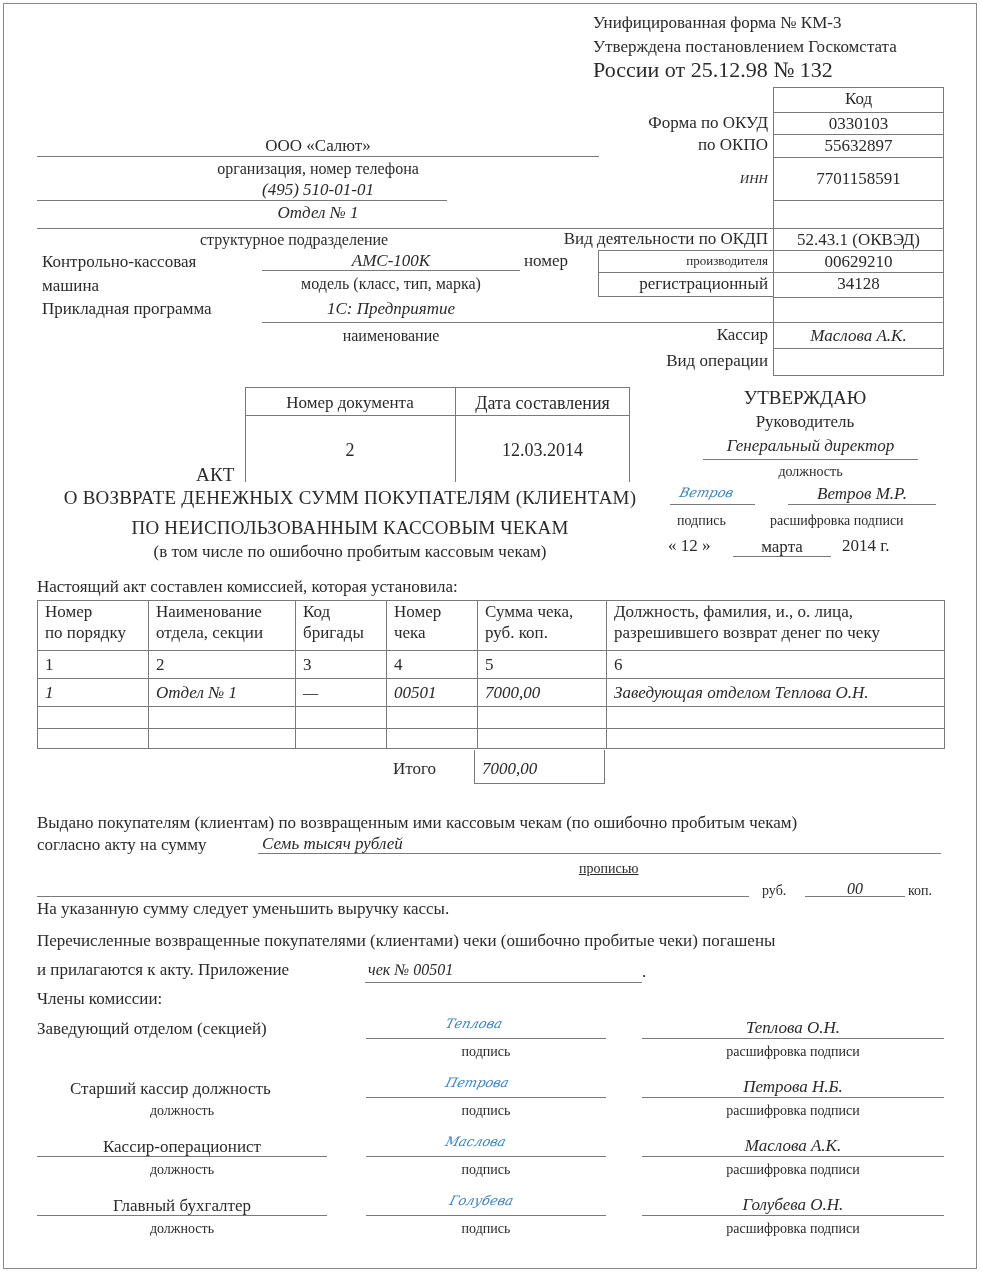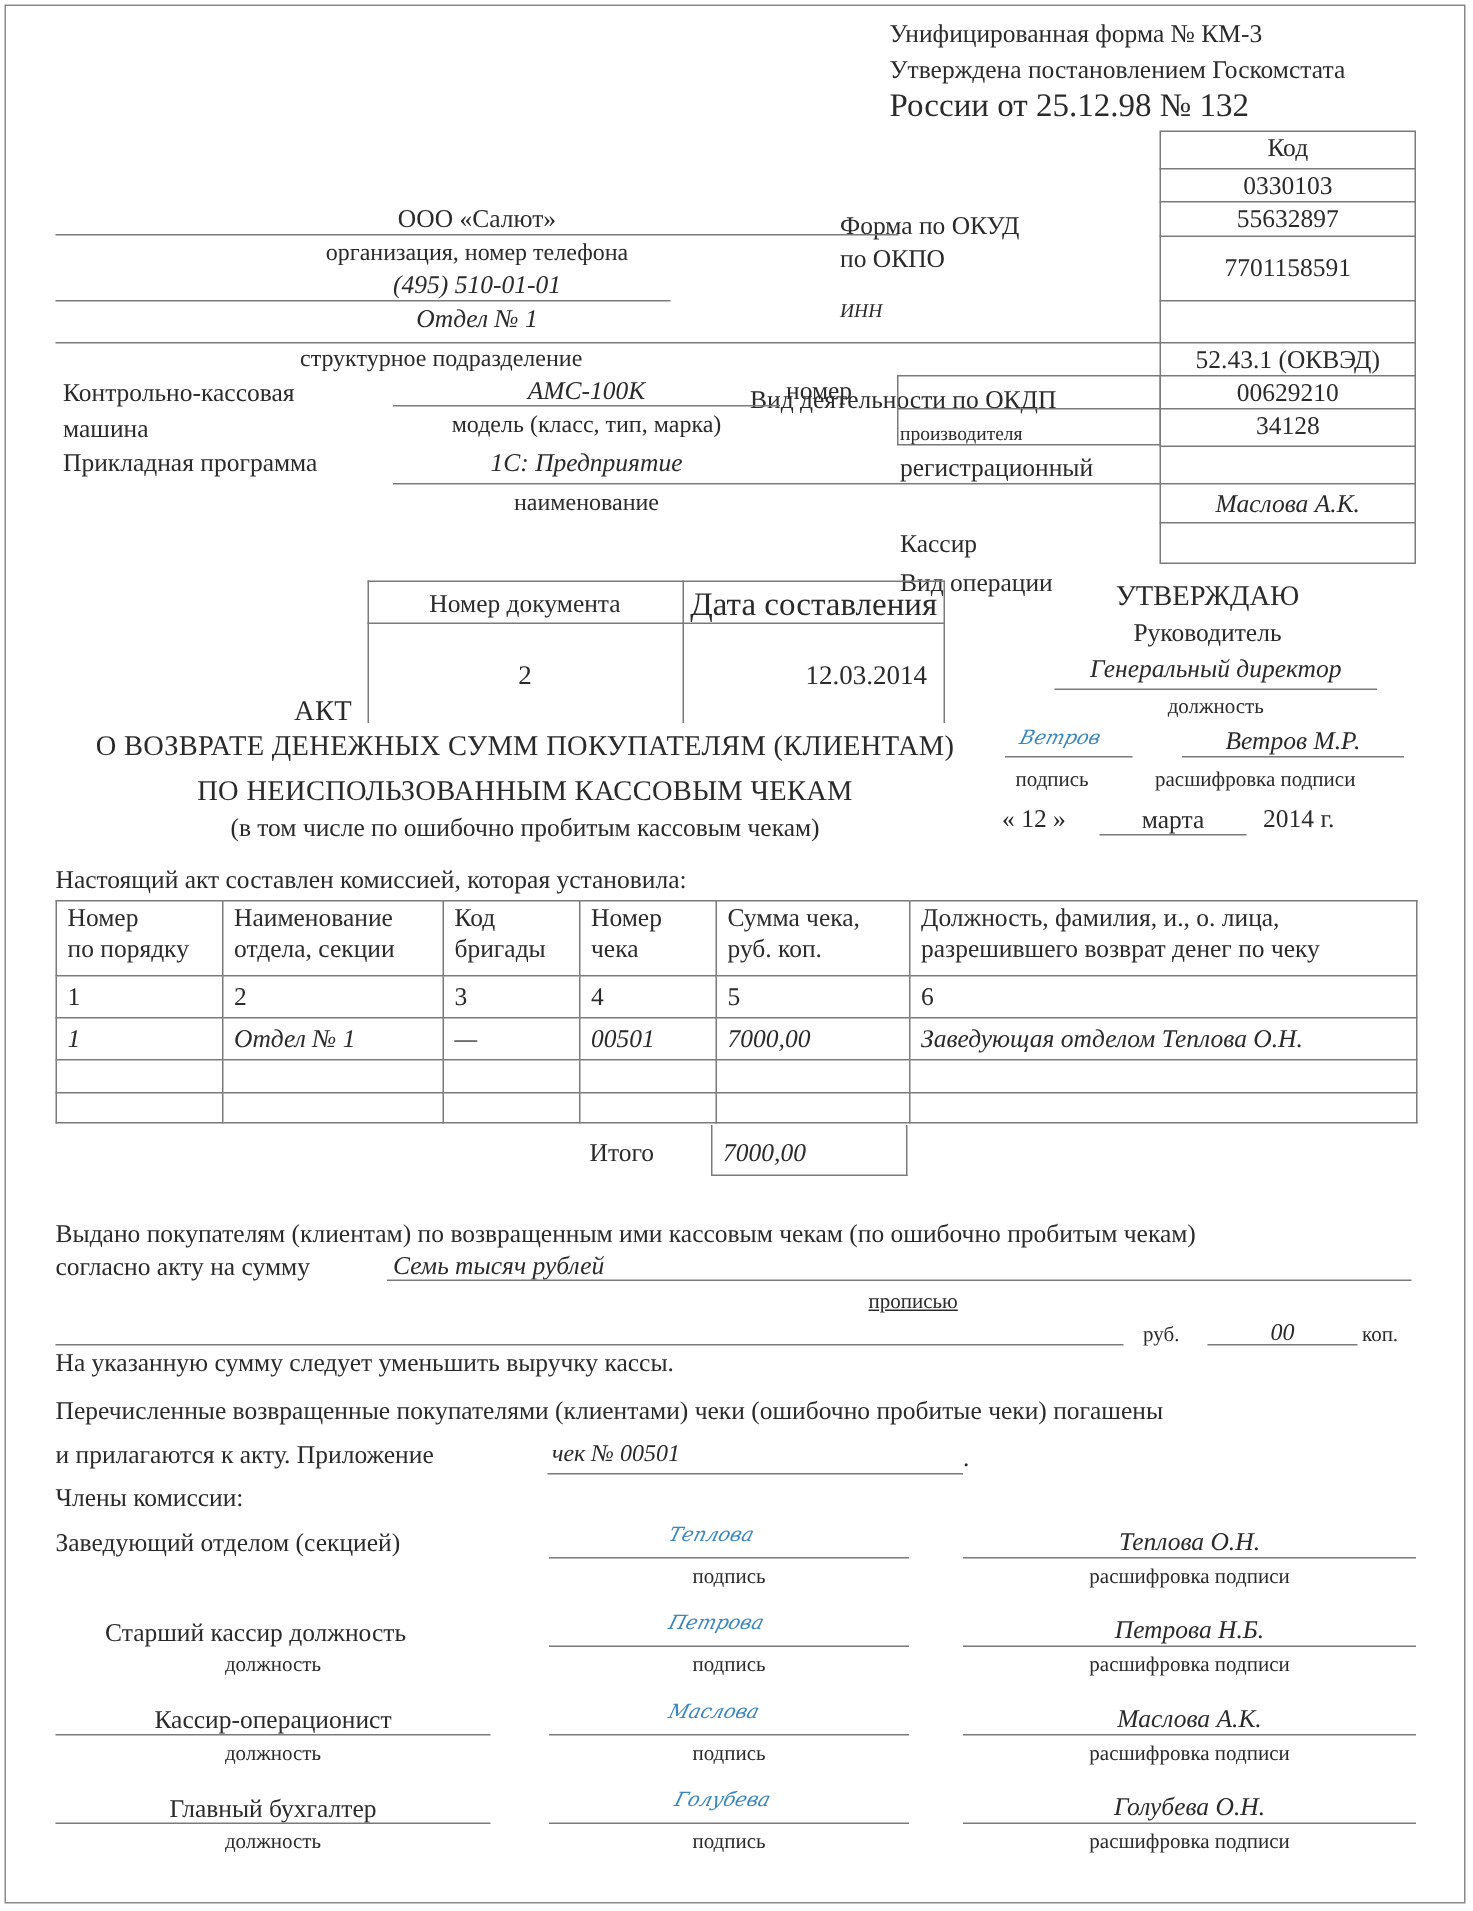--- a/index.html
+++ b/index.html
@@ -3,21 +3,21 @@
 <meta charset="utf-8">
 <style>
   html,body{margin:0;padding:0;background:#fff;}
   body{width:982px;height:1274px;position:relative;overflow:hidden;
        font-family:"DejaVu Serif","Liberation Serif",serif;color:#2a2a2a;}
   .frame{position:absolute;left:3px;top:3px;width:974px;height:1266px;border:1px solid #8a8a8a;box-sizing:border-box;}
   .t{position:absolute;white-space:nowrap;font-size:16px;line-height:20px;font-family:"Liberation Serif",serif;}
   .sm{font-size:14px;}
   .it{font-style:italic;}
   .c{text-align:center;}
-  .r{margin-top:28px;}
+  .r{text-align:right;}
   .hl{position:absolute;height:0;border-top:1.5px solid #7a7a7a;}
   .box{position:absolute;border:1.5px solid #7a7a7a;box-sizing:border-box;}
   .cell{position:absolute;box-sizing:border-box;border-top:1.5px solid #7a7a7a;text-align:center;font-size:17px;line-height:22px;font-family:"Liberation Serif",serif;}
   .sig{position:absolute;font-family:"DejaVu Serif",serif;font-style:italic;color:#3a86c2;font-size:13px;transform:skewX(-15deg);}
   table.main{position:absolute;left:37px;top:600px;width:908px;border-collapse:collapse;font-family:"Liberation Serif",serif;font-size:17px;}
   table.main td{border:1.5px solid #7a7a7a;padding:0 7px;vertical-align:top;line-height:21px;}
   .title{font-family:"Liberation Serif",serif;font-size:19px;letter-spacing:0.2px;}
 </style>
 </head>
 <body>
@@ -70,23 +70,23 @@
 <div class="hl" style="left:262px;top:270px;width:258px;"></div>
 <div class="t c" style="left:262px;top:274px;width:258px;font-size:16px;">модель (класс, тип, марка)</div>
 <div class="t" style="left:42px;top:299px;font-size:17px;">Прикладная программа</div>
 <div class="t c it" style="left:262px;top:299px;width:258px;font-size:17px;">1С: Предприятие</div>
 <div class="t c" style="left:262px;top:326px;width:258px;font-size:16px;">наименование</div>
 
 <div class="box" style="left:245px;top:387px;width:385px;height:95px;border-bottom:none;"></div>
 <div class="hl" style="left:245px;top:415px;width:385px;"></div>
 <div style="position:absolute;left:455px;top:387px;width:0;height:95px;border-left:1.5px solid #7a7a7a;"></div>
 <div class="t c" style="left:245px;top:393px;width:210px;font-size:17px;">Номер документа</div>
-<div class="t c" style="left:455px;top:393px;width:175px;font-size:22px;">Дата составления</div>
+<div class="t c" style="left:455px;top:393px;width:175px;font-size:18px;">Дата составления</div>
 <div class="t c" style="left:245px;top:440px;width:210px;font-size:18px;">2</div>
-<div class="t c" style="left:455px;top:440px;width:175px;font-size:18px;margin-left:35px;">12.03.2014</div>
+<div class="t c" style="left:455px;top:440px;width:175px;font-size:18px;">12.03.2014</div>
 
 <div class="t title" style="left:196px;top:465px;">АКТ</div>
 <div class="t c title" style="left:30px;top:488px;width:640px;">О ВОЗВРАТЕ ДЕНЕЖНЫХ СУММ ПОКУПАТЕЛЯМ (КЛИЕНТАМ)</div>
 <div class="t c title" style="left:30px;top:518px;width:640px;">ПО НЕИСПОЛЬЗОВАННЫМ КАССОВЫМ ЧЕКАМ</div>
 <div class="t c" style="left:30px;top:542px;width:640px;font-size:17px;">(в том числе по ошибочно пробитым кассовым чекам)</div>
 
 <div class="t c" style="left:700px;top:388px;width:210px;font-size:19px;">УТВЕРЖДАЮ</div>
 <div class="t c" style="left:700px;top:412px;width:210px;font-size:17px;">Руководитель</div>
 <div class="t c it" style="left:703px;top:436px;width:215px;font-size:17px;">Генеральный директор</div>
 <div class="hl" style="left:703px;top:459px;width:215px;"></div>

